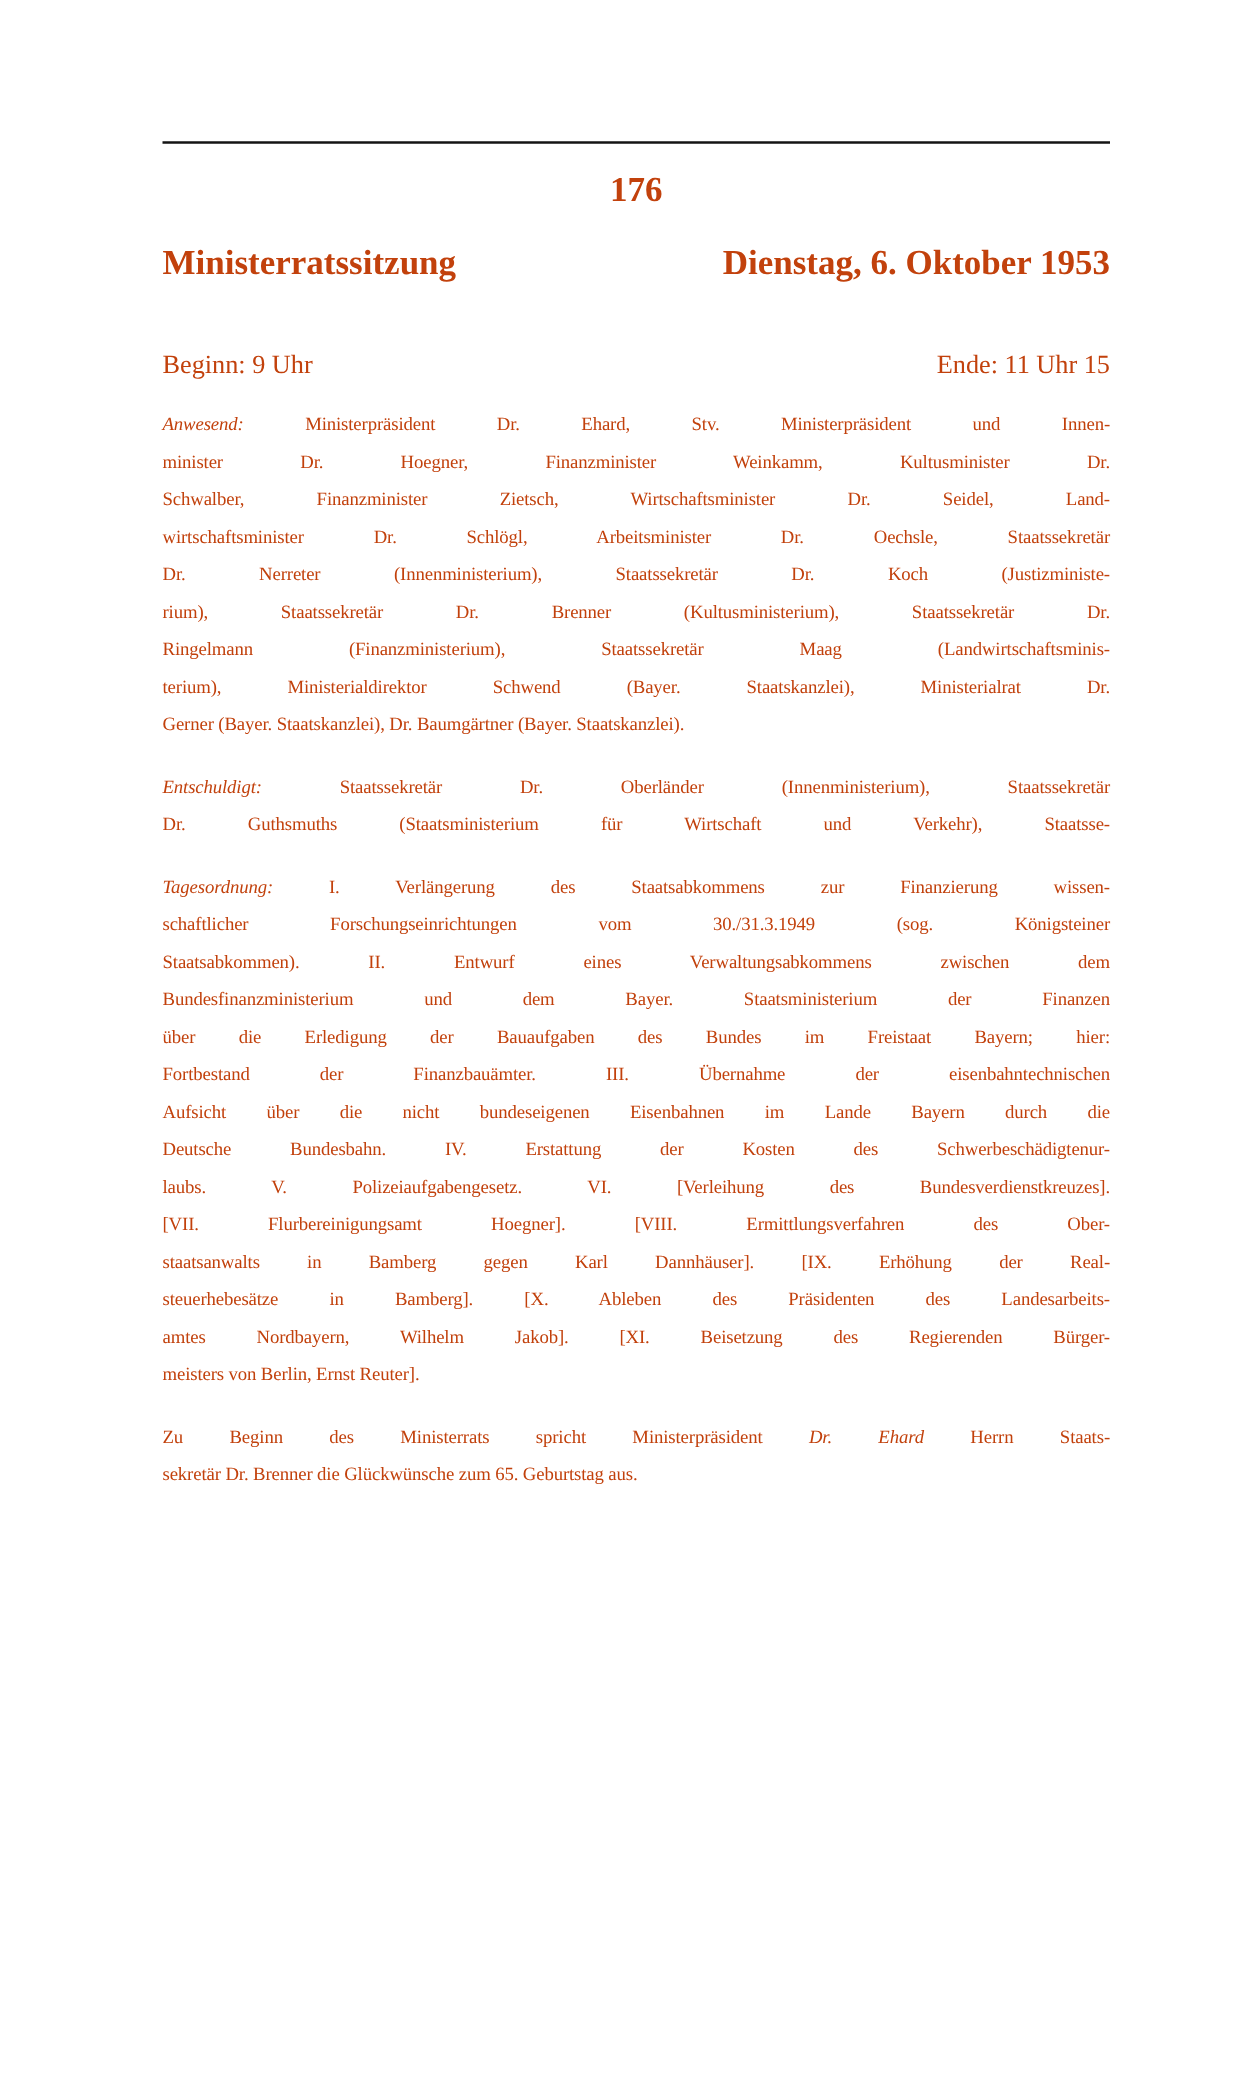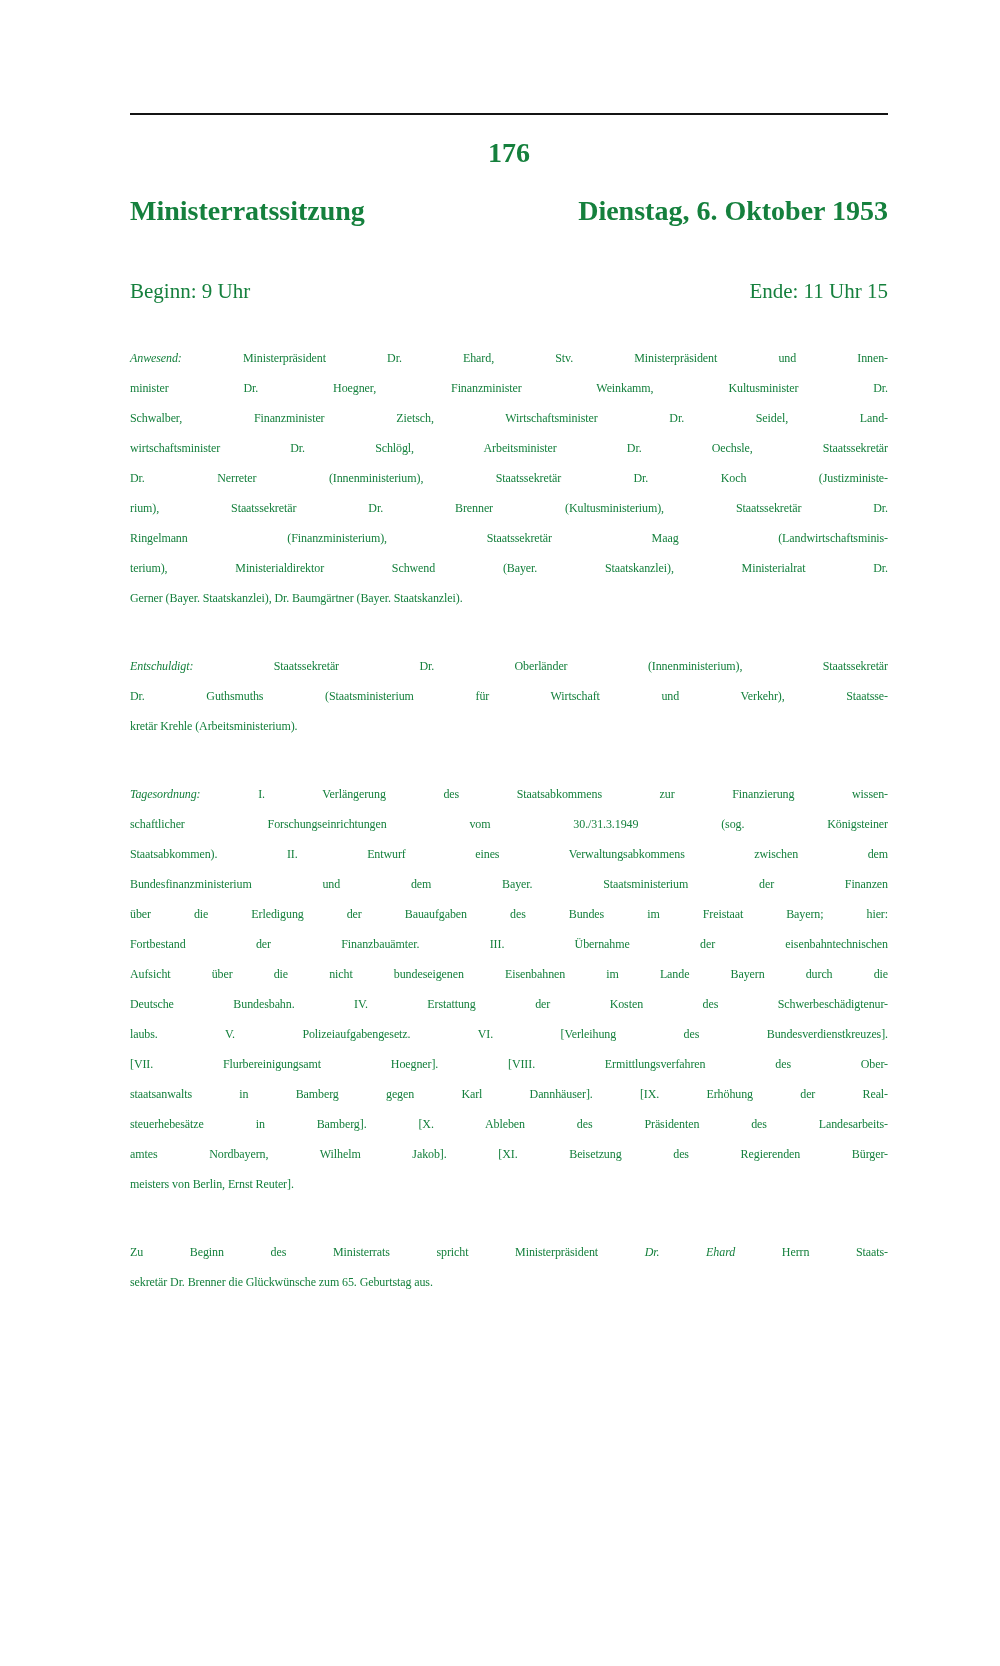--- a/index.html
+++ b/index.html
@@ -2,21 +2,21 @@
 <html><head>
 <meta charset="utf-8">
 <style>
   html, body { margin: 0; padding: 0; background: #ffffff; }
   .page {
     position: relative;
     width: 1000px;
     height: 1666px;
     background: #ffffff;
     font-family: "Liberation Serif", "DejaVu Serif", serif;
-    color: #15803d;
+    color: #c2410c;
     overflow: hidden;
   }
   .content {
     padding: 0 112px 0 130px; 
   }
   .top-rule {
     margin-top: 113px;
     border-top: 2.5px solid #141414;
     height: 0;
   }
@@ -38,22 +38,22 @@
   }
   .times-row {
     margin-top: 52px;
     display: flex;
     justify-content: space-between;
     align-items: flex-start;
     font-size: 21px;
     line-height: 1.2;
   }
   .para {
-    margin-top: 38px;
-    font-size: 12px;
+    margin-top: 20px;
+    font-size: 15px;
     letter-spacing: -0.1px;
   }
   .pline {
     line-height: 30px;
     text-align: justify;
     text-align-last: justify;
   }
   .pline.last {
     text-align-last: left;
   }
@@ -87,21 +87,20 @@
         <div class="pline">Dr. Nerreter (Innenministerium), Staatssekretär Dr. Koch (Justizministe-</div>
         <div class="pline">rium), Staatssekretär Dr. Brenner (Kultusministerium), Staatssekretär Dr.</div>
         <div class="pline">Ringelmann (Finanzministerium), Staatssekretär Maag (Landwirtschaftsminis-</div>
         <div class="pline">terium), Ministerialdirektor Schwend (Bayer. Staatskanzlei), Ministerialrat Dr.</div>
         <div class="pline last">Gerner (Bayer. Staatskanzlei), Dr. Baumgärtner (Bayer. Staatskanzlei).</div>
       </div>
 
     <div class="para">
         <div class="pline"><i>Entschuldigt:</i> Staatssekretär Dr. Oberländer (Innenministerium), Staatssekretär</div>
         <div class="pline">Dr. Guthsmuths (Staatsministerium für Wirtschaft und Verkehr), Staatsse-</div>
-        <div class="pline last">kretär Krehle (Arbeitsministerium).</div>
       </div>
 
     <div class="para">
         <div class="pline"><i>Tagesordnung:</i> I. Verlängerung des Staatsabkommens zur Finanzierung wissen-</div>
         <div class="pline">schaftlicher Forschungseinrichtungen vom 30./31.3.1949 (sog. Königsteiner</div>
         <div class="pline">Staatsabkommen). II. Entwurf eines Verwaltungsabkommens zwischen dem</div>
         <div class="pline">Bundesfinanzministerium und dem Bayer. Staatsministerium der Finanzen</div>
         <div class="pline">über die Erledigung der Bauaufgaben des Bundes im Freistaat Bayern; hier:</div>
         <div class="pline">Fortbestand der Finanzbauämter. III. Übernahme der eisenbahntechnischen</div>
         <div class="pline">Aufsicht über die nicht bundeseigenen Eisenbahnen im Lande Bayern durch die</div>

